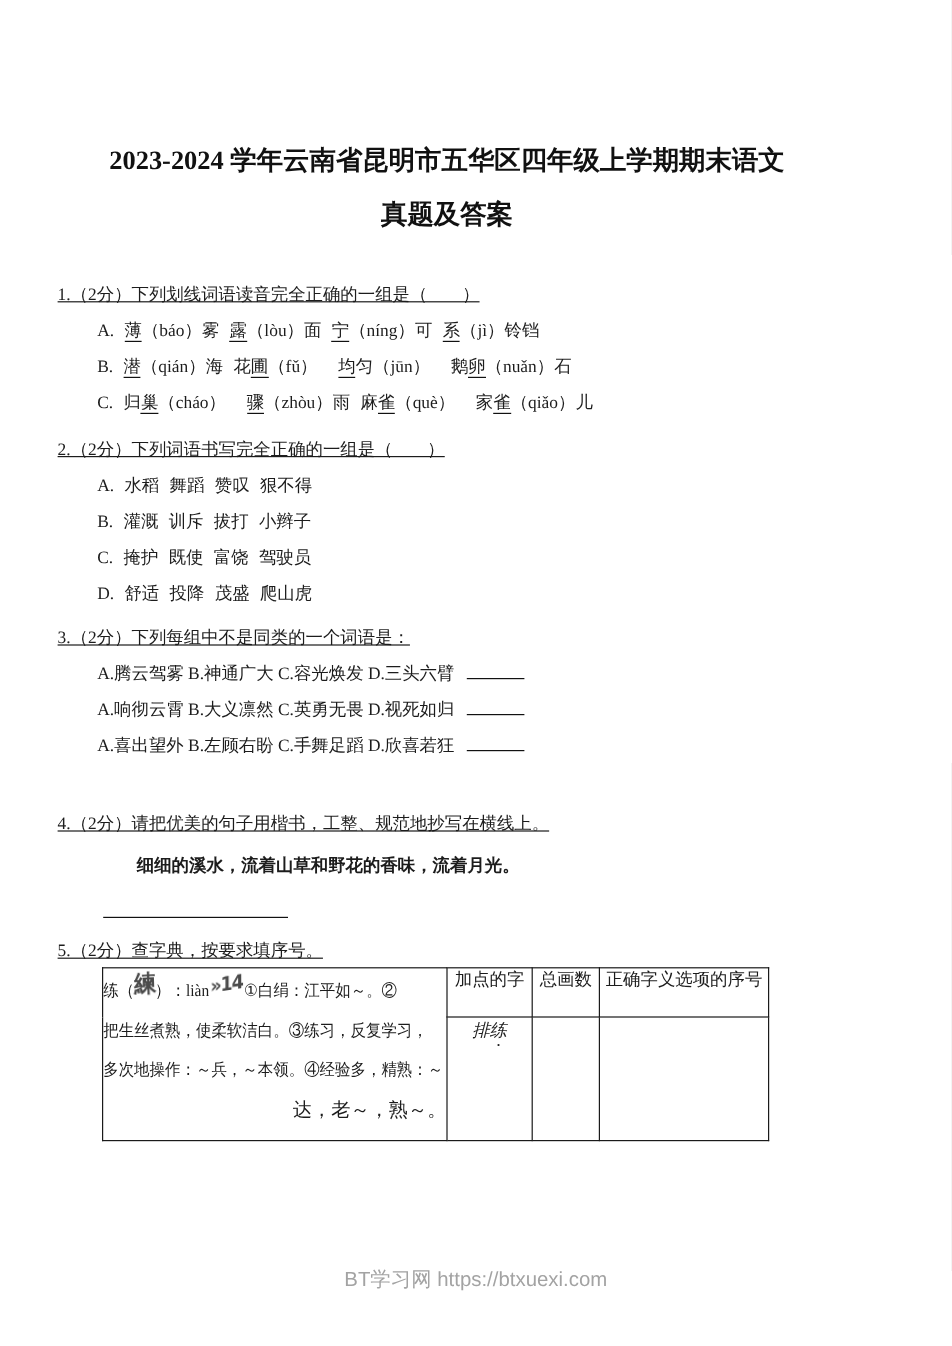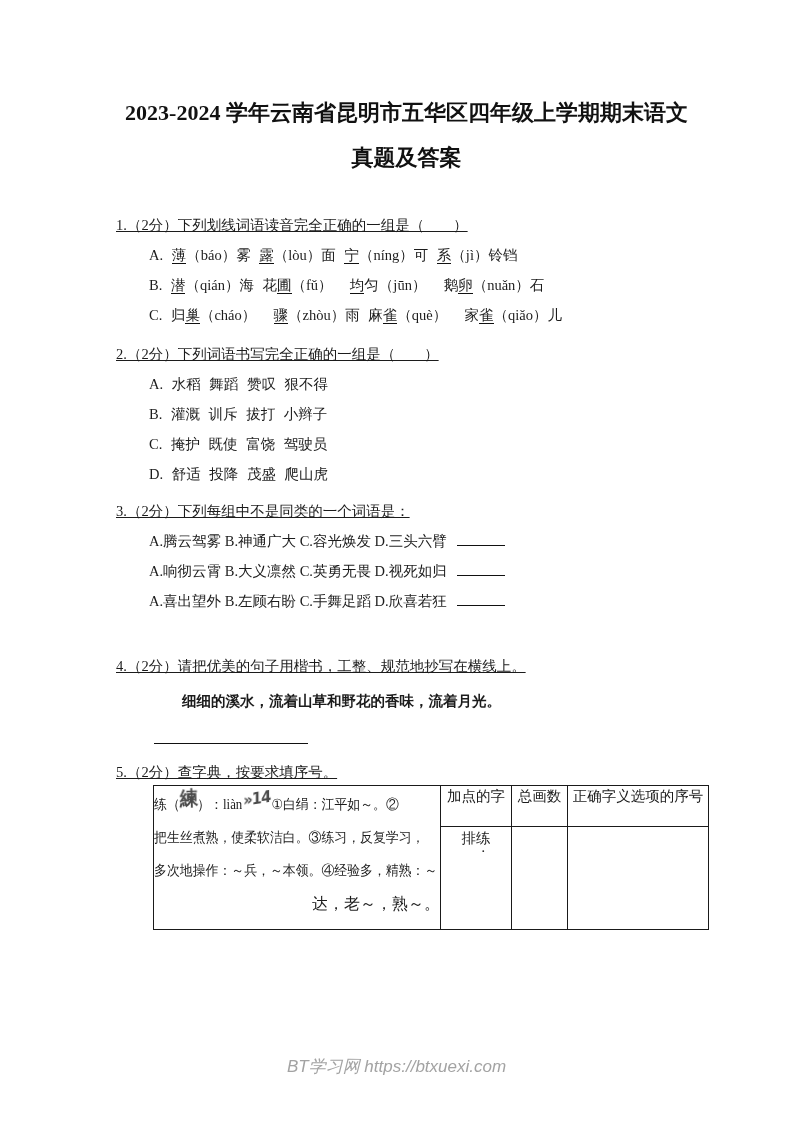--- a/index.html
+++ b/index.html
@@ -7,21 +7,21 @@
     position:relative;
     width:793px;height:1122px;
     margin:0 auto;
     background:#ffffff;
     font-family:"Liberation Serif","DejaVu Serif",serif;
     color:#1c1c1c;
     font-size:14.5px;
     line-height:30px;
     overflow:hidden;
   }
-  .content{padding:0 96px 0 116px;}
+  .content{padding:0 96px 0 48px;margin-top:21px;}
   .doc-title{
     padding-top:90px;
     text-align:center;
     font-weight:bold;
     font-size:22px;
     line-height:45px;
     color:#111;
   }
   .stem{margin:0;white-space:pre-wrap;text-decoration:underline;}
   .opt{margin-left:33px;white-space:pre-wrap;word-spacing:5px;}
@@ -52,21 +52,21 @@
     border:1.6px solid #1a1a1a;
     padding:0;vertical-align:top;
     font-weight:normal;
     overflow:hidden;
   }
   .dict-cell{width:286px;padding:5px 8px 0 8px;}
   .col-word{width:70px;}
   .col-strokes{width:55px;}
   .col-meaning{width:140px;}
   .hdr{height:40px;text-align:center;vertical-align:middle;line-height:20px;}
-  .word-cell{height:102px;text-align:center;padding-top:8px;line-height:22px;}
+  .word-cell{height:102px;text-align:center;padding-top:8px;line-height:22px;font-style:italic;}
   .dict-line{
     white-space:nowrap;line-height:33px;font-size:14px;
     transform:scaleX(0.92);transform-origin:0 50%;
   }
   .dict-line-last{
     line-height:33px;font-size:16px;text-align:right;
   }
   .hw{
     display:inline-block;
     font-family:"DejaVu Sans",sans-serif;
@@ -80,21 +80,21 @@
     content:"·";position:absolute;left:50%;bottom:-13px;
     transform:translateX(-50%);font-size:15px;color:#222;
   }
   .footer{
     position:absolute;left:0;right:0;bottom:42px;
     text-align:center;
     font-family:"Liberation Sans","DejaVu Sans",sans-serif;
     font-size:17px;line-height:26px;
     color:#a3a3a3;
   }
-  .footer a{color:#a3a3a3;text-decoration:none;font-style:italic;}
+  .footer a{color:#a3a3a3;text-decoration:none;}
 </style>
 </head>
 <body>
 
 <div class="page">
   <div class="content">
 
     <div class="doc-title">
       <div>2023-2024 学年云南省昆明市五华区四年级上学期期末语文</div>
       <div>真题及答案</div>

